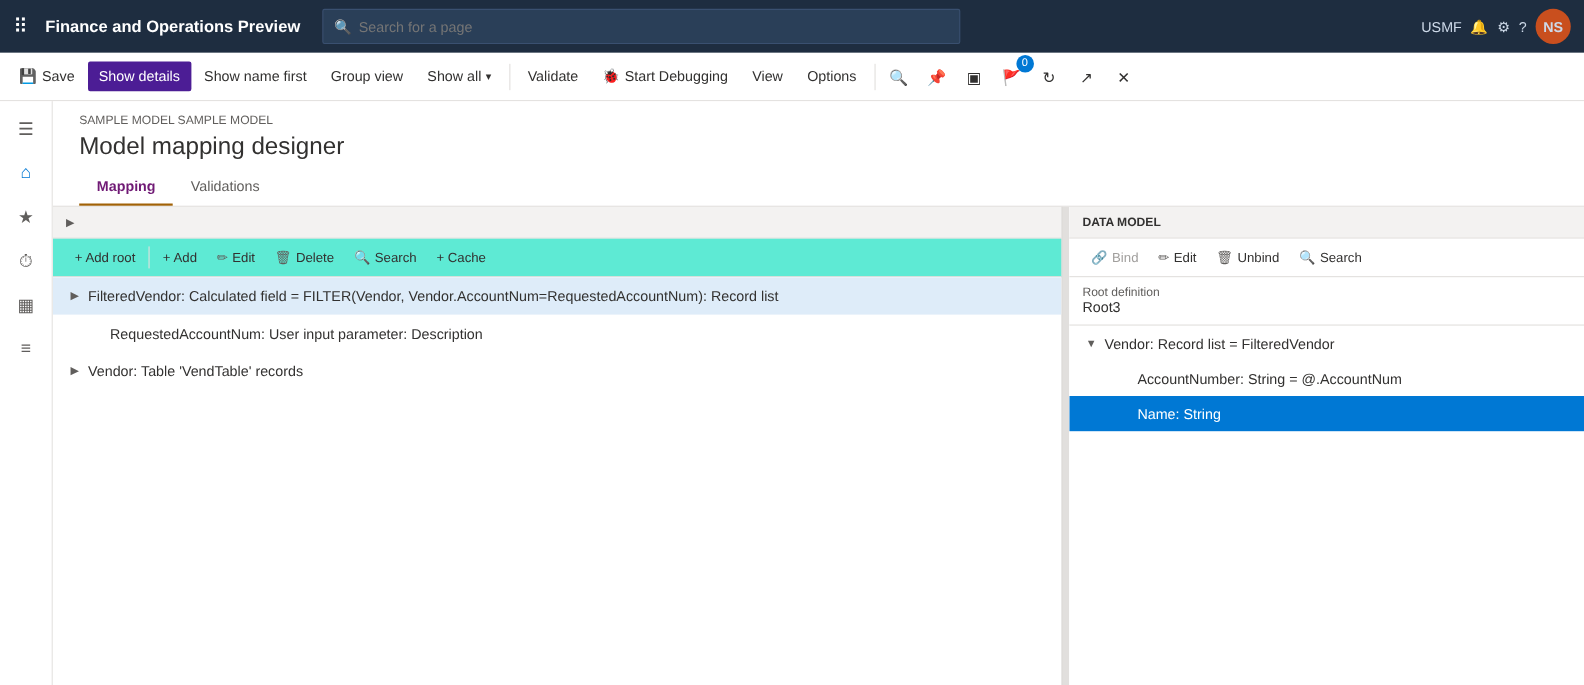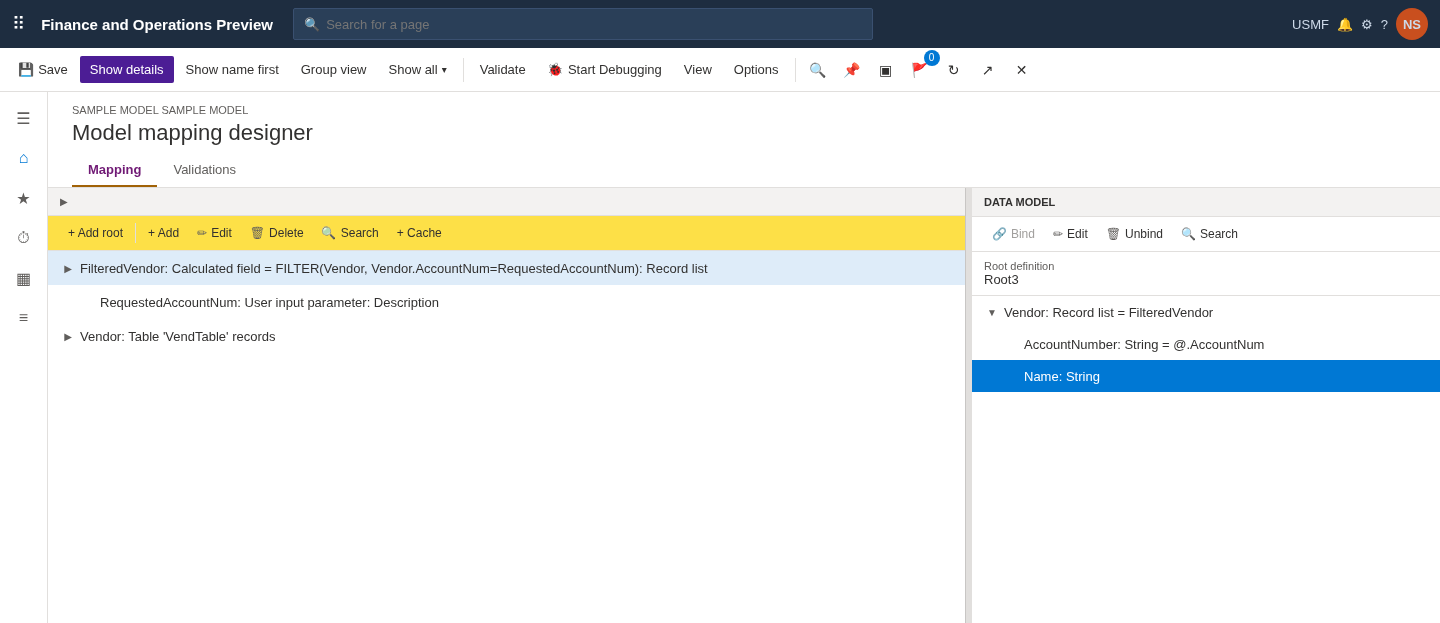--- a/index.html
+++ b/index.html
@@ -79,21 +79,21 @@
     .data-sources-panel {
       flex: 1; border-right: 1px solid #c8c6c4; display: flex; flex-direction: column; overflow: hidden;
     }
     .panel-header {
       background: #f3f2f1; border-bottom: 1px solid #e1dfdd;
       padding: 8px 12px; display: flex; align-items: center; gap: 8px;
     }
     .panel-title { font-size: 11px; font-weight: 600; color: #323130; text-transform: uppercase; flex: 1; }
     .panel-toolbar {
       display: flex; align-items: center; gap: 2px; padding: 6px 12px;
-      background: #fde047; border-bottom: 1px solid #e1dfdd;
+      background: #5eead4; border-bottom: 1px solid #e1dfdd;
     }
     .panel-btn {
       display: flex; align-items: center; gap: 4px; padding: 4px 8px;
       border: none; background: transparent; cursor: pointer; font-size: 12px;
       color: #323130; border-radius: 2px;
     }
     .panel-btn .icon { color: #605e5c; }
     .panel-divider { width: 1px; height: 20px; background: #e1dfdd; margin: 0 2px; }
 
     .tree-area { flex: 1; overflow: auto; padding: 0; background: #fff; }
@@ -135,21 +135,21 @@
     .dm-root-value { font-size: 13px; color: #323130; }
 
     .dm-tree { flex: 1; overflow: auto; padding: 0; }
     .dm-item {
       display: flex; align-items: center; padding: 6px 12px; cursor: pointer;
       font-size: 13px; color: #323130; min-height: 32px;
     }
     .dm-item.selected { background: #0078d4; color: #fff; }
     .dm-item.selected .expand-icon { color: #fff; }
     .dm-item .expand-icon { width: 16px; height: 16px; display: flex; align-items: center; justify-content: center; margin-right: 4px; color: #605e5c; font-size: 10px; }
-    .dm-item.indent1 { padding-left: 32px; }
+    .dm-item.indent1 { padding-left: 42px; }
 
     
     .badge {
       background: #0078d4; color: #fff; border-radius: 50%;
       width: 16px; height: 16px; font-size: 10px;
       display: flex; align-items: center; justify-content: center;
       position: absolute; top: -4px; right: -4px;
     }
     .badge-wrapper { position: relative; }
   </style>

